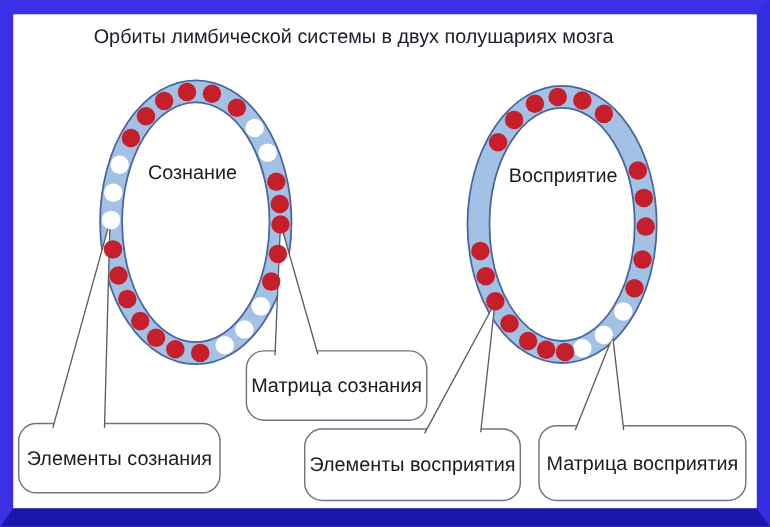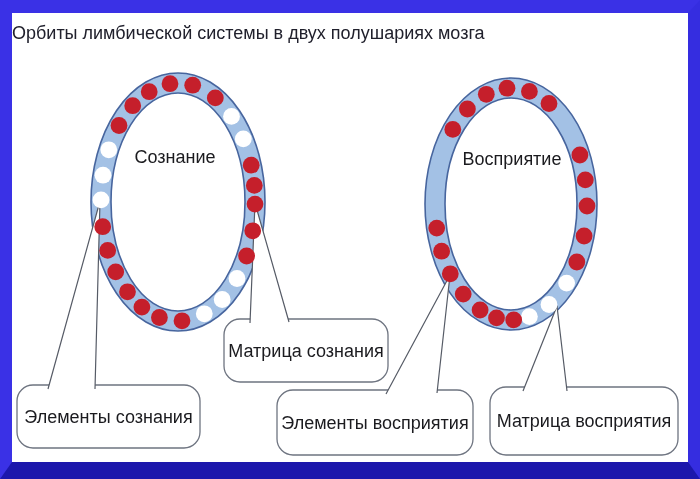--- a/index.html
+++ b/index.html
@@ -12,21 +12,21 @@
     position:absolute;inset:0;box-sizing:border-box;
     border-style:solid;
     border-width:13px 12px 17px 12px;
     border-color:#3a31e6 #352de0 #1c17ac #3a31e6;
     pointer-events:none;
     z-index:5;
   }
   .title{
     position:absolute;top:23px;left:12px;right:12px;
     padding-right:57px;
-    text-align:left;
+    text-align:center;
     font-size:18px;
     color:#20202c;
     z-index:2;
   }
   #diagram{position:absolute;left:0;top:0;z-index:1;}
   #diagram text{font-family:"Liberation Sans",sans-serif;}
 </style>
 </head>
 <body>
 

